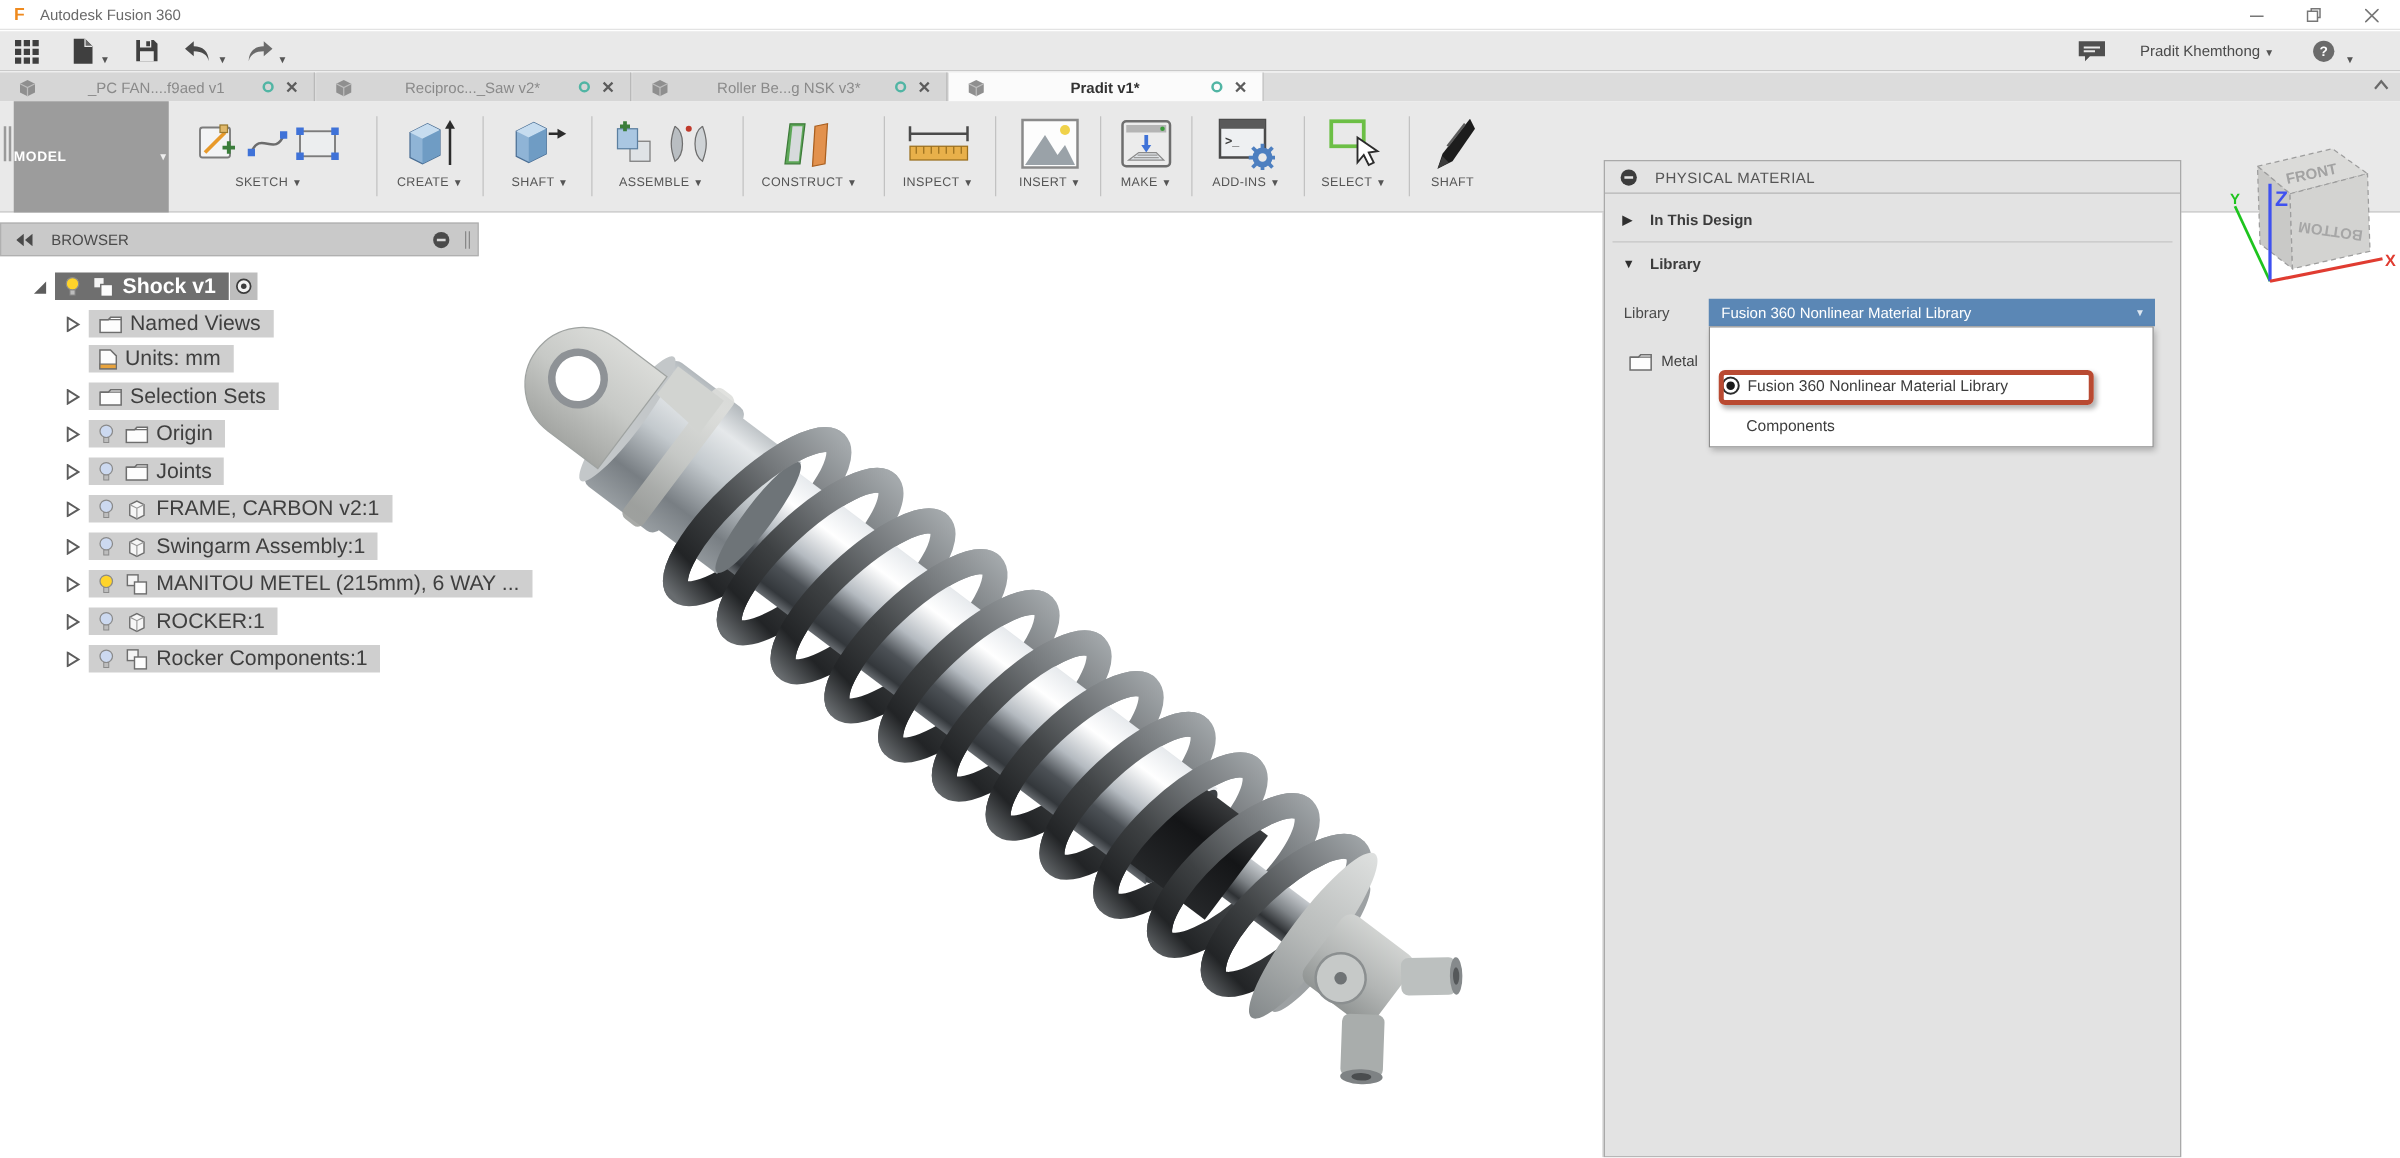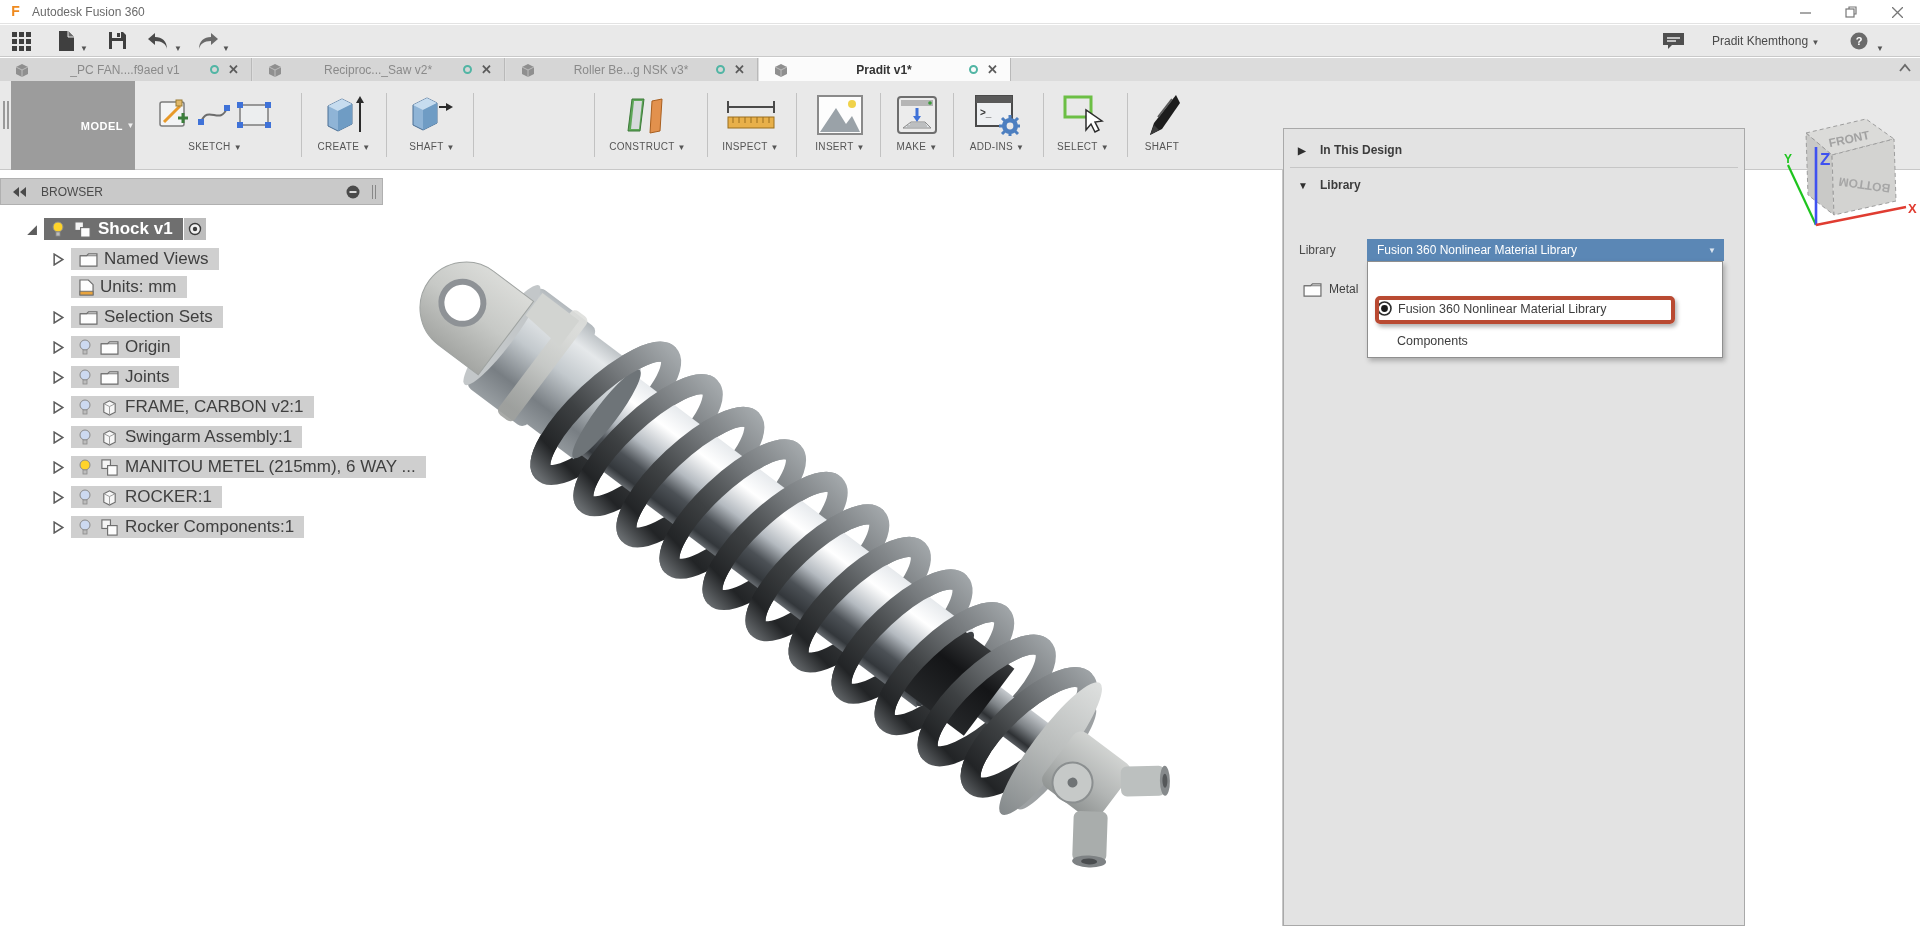--- a/index.html
+++ b/index.html
@@ -31,21 +31,21 @@
   .dtab .tlbl { flex:1; text-align:center; white-space:nowrap; overflow:hidden; }
   .ring { width:9px; height:9px; border:2px solid #51b5a4; border-radius:50%; margin-right:9px; flex:none; }
   .tclose { font-size:13px; font-weight:bold; color:#5c5c5c; margin-right:12px; flex:none; }
 
   
   .ribbon { position:absolute; left:0; top:81px; width:1920px; height:89px; background:#e9e9e9;
             border-bottom:1px solid #c8c8c8; }
   .ribgrip { position:absolute; left:3px; top:20px; width:6px; height:28px;
              border-left:2px solid #9a9a9a; border-right:2px solid #9a9a9a; }
   .modelblock { position:absolute; left:11px; top:0; width:124px; height:89px; background:#9c9c9c;
-                display:flex; align-items:center; justify-content:flex-end; color:#fff;
+                display:flex; align-items:center; justify-content:space-between; color:#fff;
                 font-size:11px; font-weight:bold; letter-spacing:.5px; }
   .rgroup { position:absolute; top:0; height:89px; text-align:center; }
   .rgroup .ric { height:58px; display:flex; align-items:center; justify-content:center; gap:6px; padding-top:10px; }
   .rgroup .rlbl { font-size:10px; color:#555; letter-spacing:.3px; margin-top:2px; white-space:nowrap; }
   .rsep { position:absolute; top:12px; width:1px; height:64px; background:#c2c2c2; }
 
   
   .browserhdr { position:absolute; left:0; top:178px; width:383px; height:27px; background:#c9c9c9;
                 border:1px solid #b0b0b0; display:flex; align-items:center; font-size:12px; color:#4a4a4a; }
   .brow { position:absolute; height:22px; display:flex; align-items:center; }
@@ -308,20 +308,35 @@
           <path d="M4 12 l10 5 l14 -7 l-10 -5 z" fill="#c6dcef"></path>
           <path d="M14 17 v20 l14 -7 v-20 z" fill="#6f9cc4"></path>
           <line x1="30" y1="14" x2="40" y2="14" stroke="#2c2c2c" stroke-width="2"></line>
           <path d="M44 14 l-7 -4 v8 z" fill="#2c2c2c"></path>
         </svg>
       </div>
       <div class="rlbl"><span>SHAFT</span> <span class="caret">▼</span></div>
     </div>
     <div class="rsep" style="left:473px"></div>
 
+    <div class="rgroup" style="left:483px; width:92px">
+      <div class="ric">
+        <svg width="38" height="40">
+          <rect x="14" y="18" width="16" height="16" fill="#dfe3e6" stroke="#7c7c7c"></rect>
+          <rect x="4" y="8" width="16" height="16" fill="#aac7e2" stroke="#5b7fa0"></rect>
+          <path d="M6 2 h8 M10 -2 v8" transform="translate(0,4)" stroke="#3a7d3a" stroke-width="3"></path>
+        </svg>
+        <svg width="34" height="40">
+          <path d="M6 6 q6 4 6 14 q0 10 -6 14 q-3 -8 -3 -14 q0 -6 3 -14" fill="#b9bec2" stroke="#6e6e6e"></path>
+          <path d="M28 6 q-6 4 -6 14 q0 10 6 14 q3 -8 3 -14 q0 -6 -3 -14" fill="#cfd3d6" stroke="#6e6e6e"></path>
+          <circle cx="17" cy="8" r="2.4" fill="#c0392b"></circle>
+        </svg>
+      </div>
+      <div class="rlbl"><span>ASSEMBLE</span> <span class="caret">▼</span></div>
+    </div>
     <div class="rsep" style="left:594px"></div>
 
     <div class="rgroup" style="left:600px; width:95px">
       <div class="ric">
         <svg width="52" height="44">
           <path d="M10 6 l12 0 l-4 32 l-12 0 z" fill="#5da758" stroke="#3c7a38"></path>
           <path d="M12 8 l8 0 l-3 28 l-8 0 z" fill="#d7dadc"></path>
           <path d="M30 8 l10 -2 l-2 32 l-10 2 z" fill="#e2914d" stroke="#a95f1f"></path>
         </svg>
       </div>
@@ -791,20 +806,27 @@
             <use href="#sym-asm"></use>
           </svg>
         </span>
       <span>Rocker Components:1</span>
     </span>
   </div>
 
   <div class="vline-right"></div>
 
   <div class="matpanel">
+    <div class="mphdr">
+      <svg width="14" height="14" style="margin-left:12px">
+        <circle cx="7" cy="7" r="6.5" fill="#3c3c3c"></circle>
+          <rect x="3.5" y="6" width="7" height="2" fill="#e3e3e3"></rect>
+      </svg>
+      <span class="mptitle">PHYSICAL MATERIAL</span>
+    </div>
 
     <div class="secrow" style="margin-top:4px">
       <span class="sectri">▶</span>
       <span>In This Design</span>
     </div>
     <div class="mpdivider"></div>
     <div class="secrow">
       <span class="sectri">▼</span>
       <span>Library</span>
     </div>

